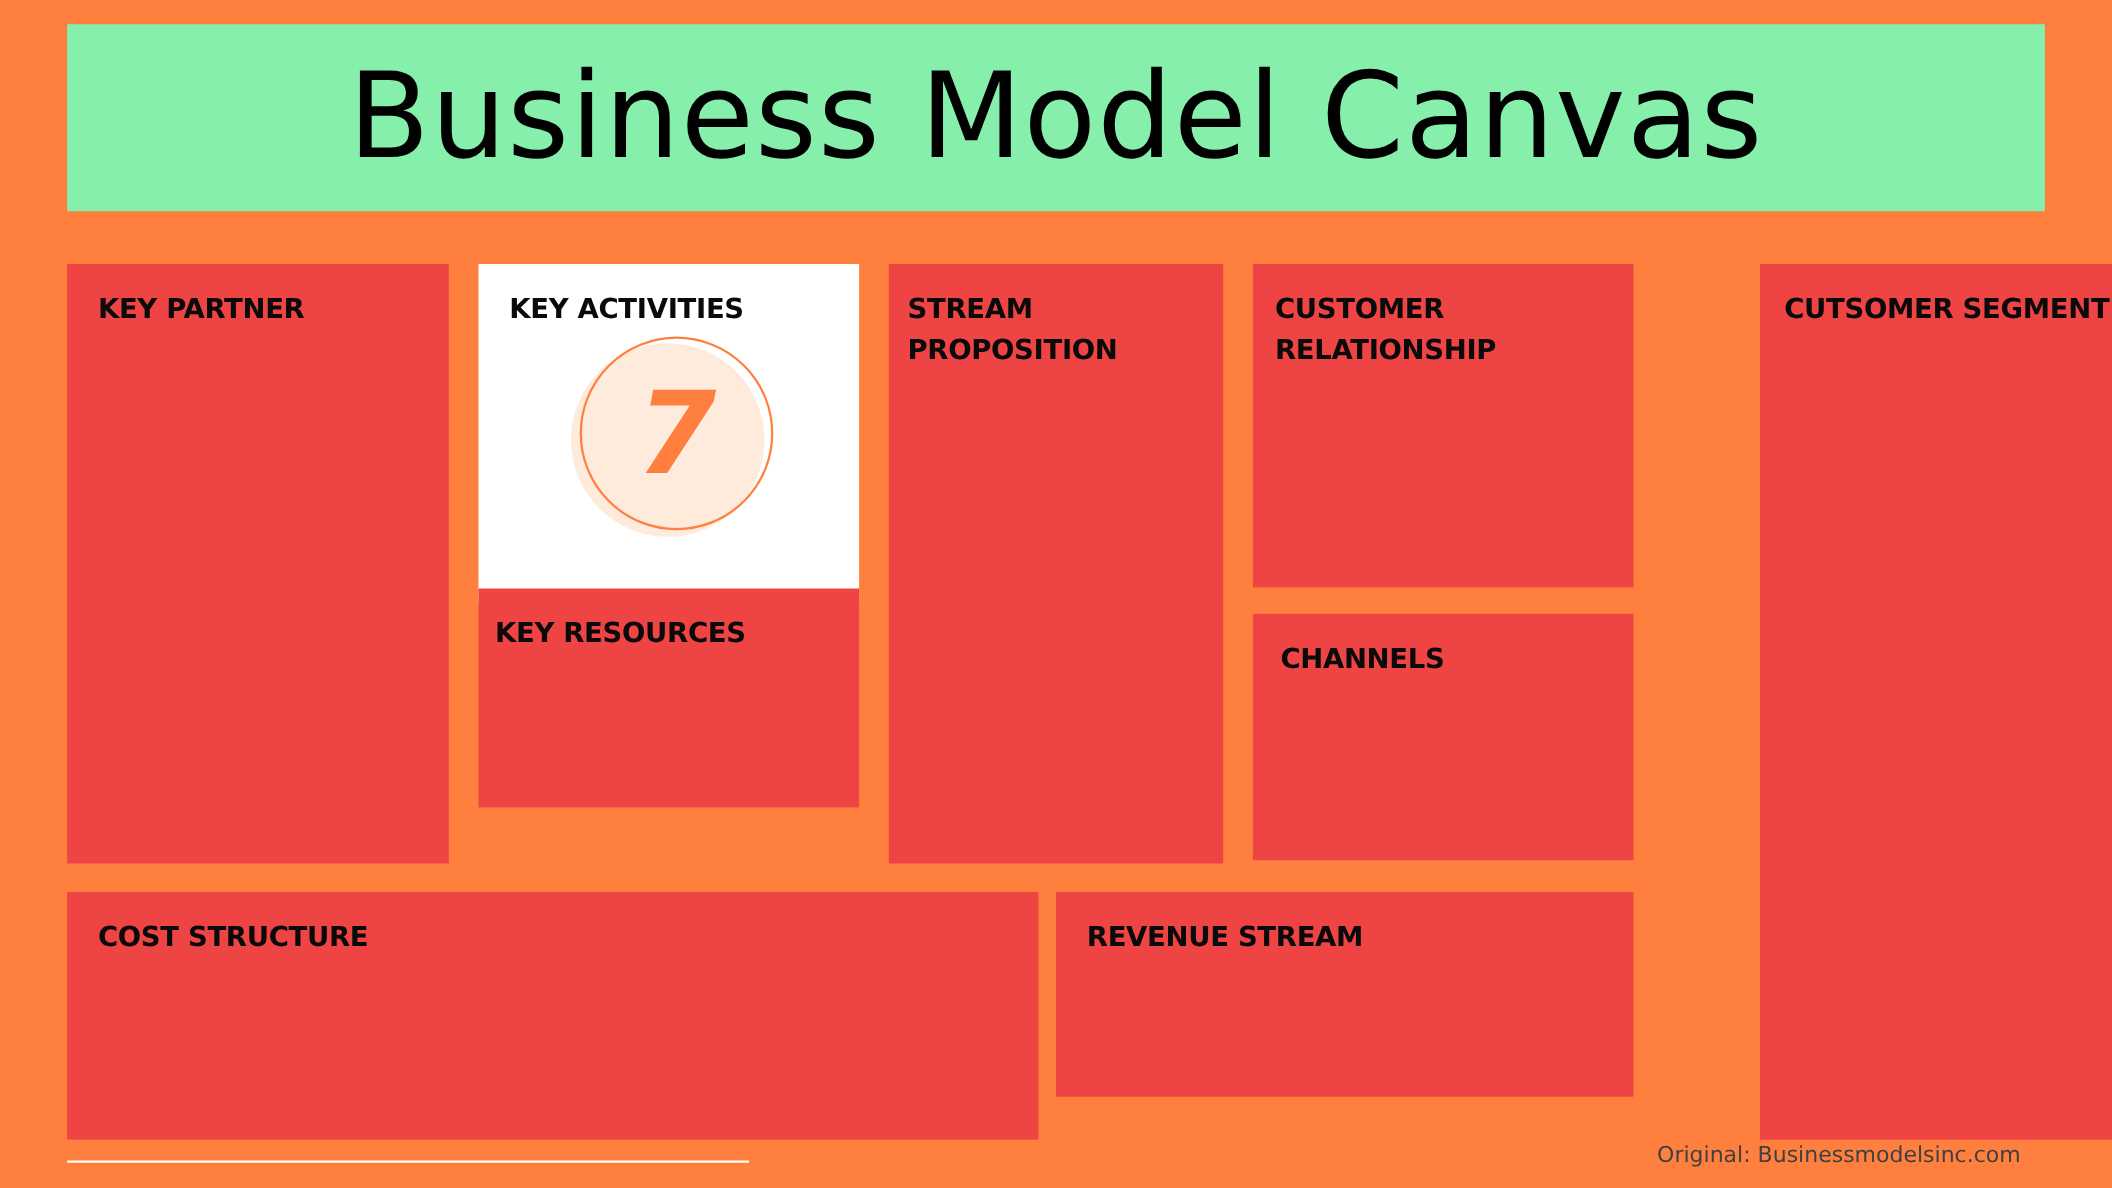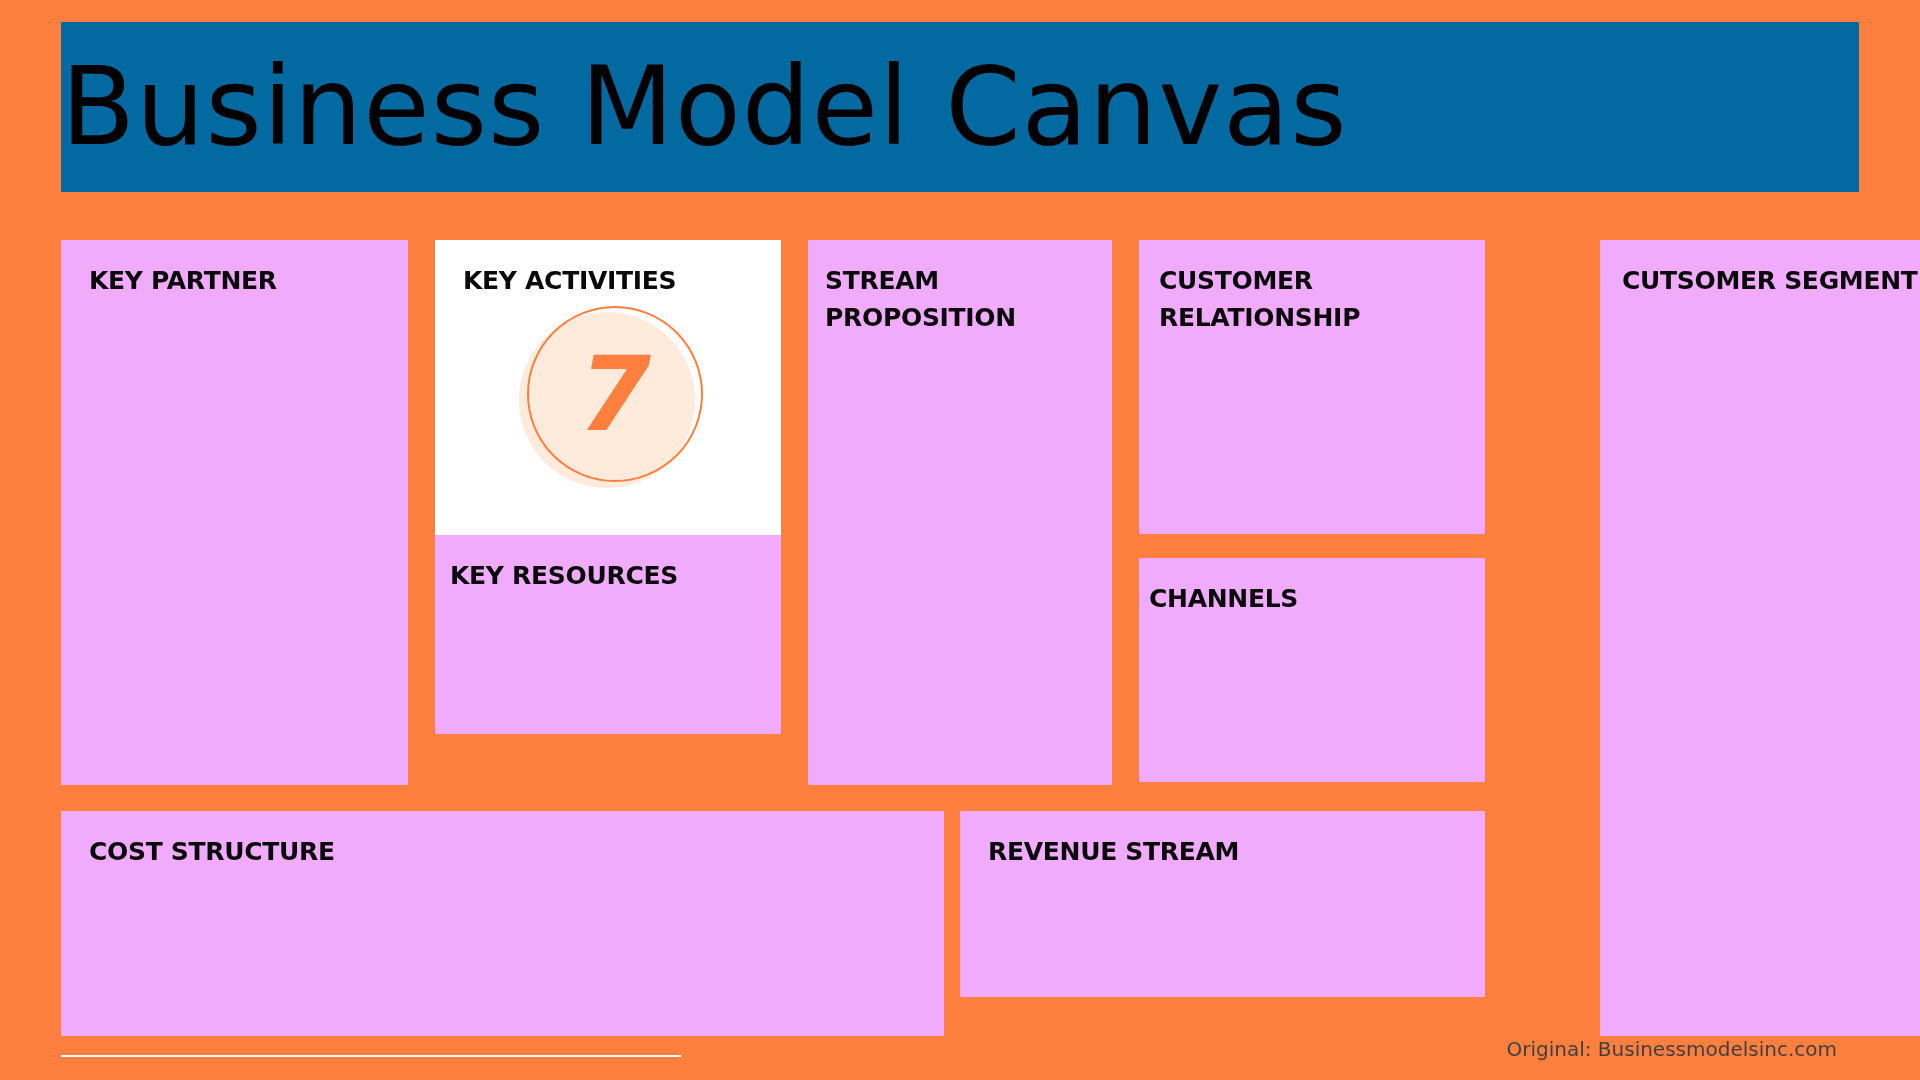--- a/index.html
+++ b/index.html
@@ -3,28 +3,28 @@
 <meta charset="utf-8">
 <style>
   html, body { margin:0; padding:0; }
   body {
     width:1920px; height:1080px; overflow:hidden;
     background:#FF7F3F; position:relative;
     font-family:"Liberation Sans", sans-serif;
   }
   .title-box {
     position:absolute; left:61px; top:22px; width:1798px; height:170px;
-    background:#0369a1; display:flex; align-items:center; justify-content:flex-start;
+    background:#86efac; display:flex; align-items:center; justify-content:center;
   }
   .title-box h1 {
     margin:0; font-family:"DejaVu Sans", sans-serif; font-weight:400;
     font-size:108px; letter-spacing:1px; color:#000; line-height:1;
   }
   .block {
-    position:absolute; background:#f0abfc; box-sizing:border-box;
+    position:absolute; background:#ef4444; box-sizing:border-box;
   }
   .block.white { background:#FFFFFF; }
   .block .label {
     position:absolute; left:28px; top:22px;
     font-family:"DejaVu Sans", sans-serif; font-weight:700;
     font-size:25px; line-height:37px; color:#0A0A0A; letter-spacing:-0.3px;
   }
   .circle-wrap {
     position:absolute; left:84px; top:66px; width:186px; height:186px;
   }
@@ -77,21 +77,21 @@
 
 <div class="block" style="left:808px; top:240px; width:304px; height:545px;">
   <div class="label" style="left:17px;">STREAM PROPOSITION</div>
 </div>
 
 <div class="block" style="left:1139px; top:240px; width:346px; height:294px;">
   <div class="label" style="left:20px; width:220px;">CUSTOMER RELATIONSHIP</div>
 </div>
 
 <div class="block" style="left:1139px; top:558px; width:346px; height:224px;">
-  <div class="label" style="left:10px;">CHANNELS</div>
+  <div class="label" style="left:25px;">CHANNELS</div>
 </div>
 
 <div class="block" style="left:1600px; top:240px; width:360px; height:796px;">
   <div class="label" style="left:22px;">CUTSOMER SEGMENT</div>
 </div>
 
 <div class="block" style="left:61px; top:811px; width:883px; height:225px;">
   <div class="label">COST STRUCTURE</div>
 </div>
 

